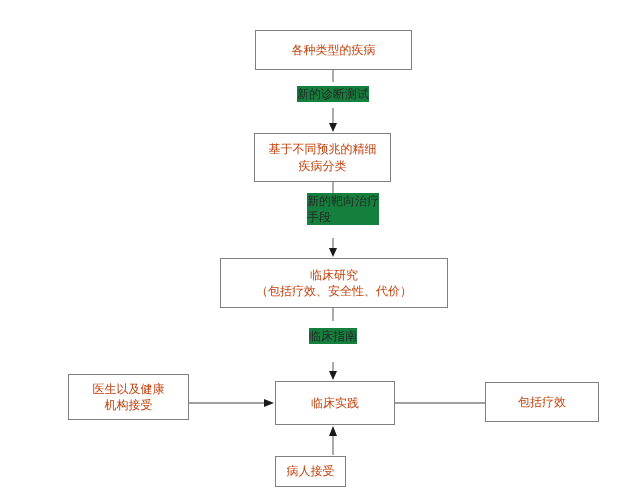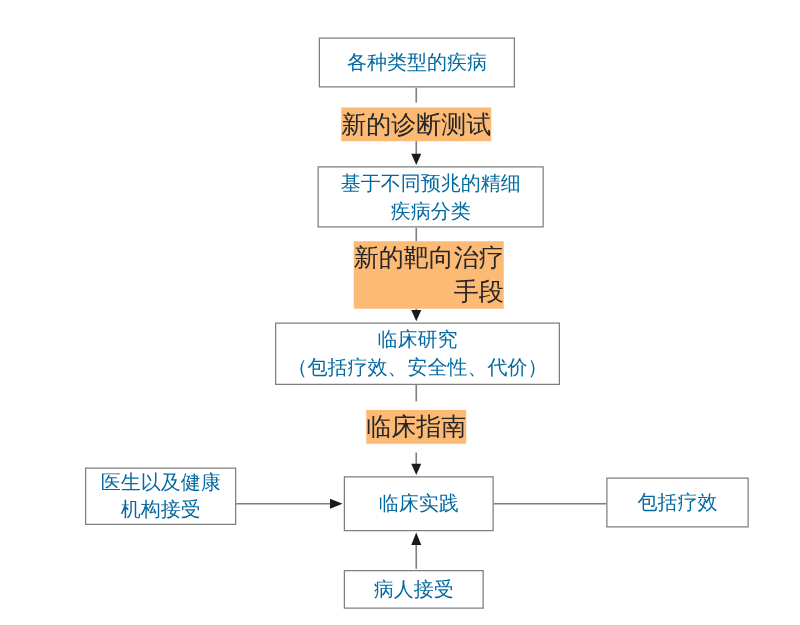--- a/index.html
+++ b/index.html
@@ -9,46 +9,46 @@
     width: 640px;
     height: 500px;
     background: #ffffff;
     font-family: "DejaVu Sans", "Liberation Sans", sans-serif;
     overflow: hidden;
   }
   .box {
     position: absolute;
     border: 1px solid #7f7f7f;
     background: #ffffff;
-    color: #0369a1;
+    color: #c2410c;
     display: flex;
     align-items: center;
     justify-content: center;
     text-align: center;
-    font-size: 16px;
+    font-size: 12px;
     line-height: 1.35;
     white-space: pre-line;
   }
   .edge-label {
     position: absolute;
     transform: translateX(-50%);
     color: #262626;
-    font-size: 20px;
+    font-size: 12px;
     line-height: 1.35;
-    text-align: right;
+    text-align: left;
     white-space: pre-line;
-    background: #fdba74;
+    background: #15803d;
   }
   .box-diseases        { left: 255px; top: 30px;  width: 157px; height: 40px; }
-  .box-classification  { left: 254px; top: 133px; width: 181px; height: 49px; }
+  .box-classification  { left: 254px; top: 133px; width: 137px; height: 49px; }
   .box-research        { left: 220px; top: 258px; width: 228px; height: 50px; }
   .box-practice        { left: 275px; top: 381px; width: 120px;  height: 44px; }
   .box-doctors         { left: 68px;  top: 374px; width: 121px; height: 46px; }
   .box-taxpayers       { left: 485px; top: 382px; width: 114px; height: 40px; }
-  .box-patients        { left: 275px; top: 456px; width: 112px;  height: 31px; }
+  .box-patients        { left: 275px; top: 456px; width: 71px;  height: 31px; }
   .label-diagnostic    { left: 333px; top: 86px;  }
   .label-targeted      { left: 343px; top: 193px; }
   .label-guideline     { left: 333px; top: 328px; }
   svg.connectors {
     position: absolute;
     left: 0; top: 0;
     width: 640px; height: 500px;
     pointer-events: none;
   }
   svg.connectors line { stroke: #7f7f7f; stroke-width: 1.3; }

